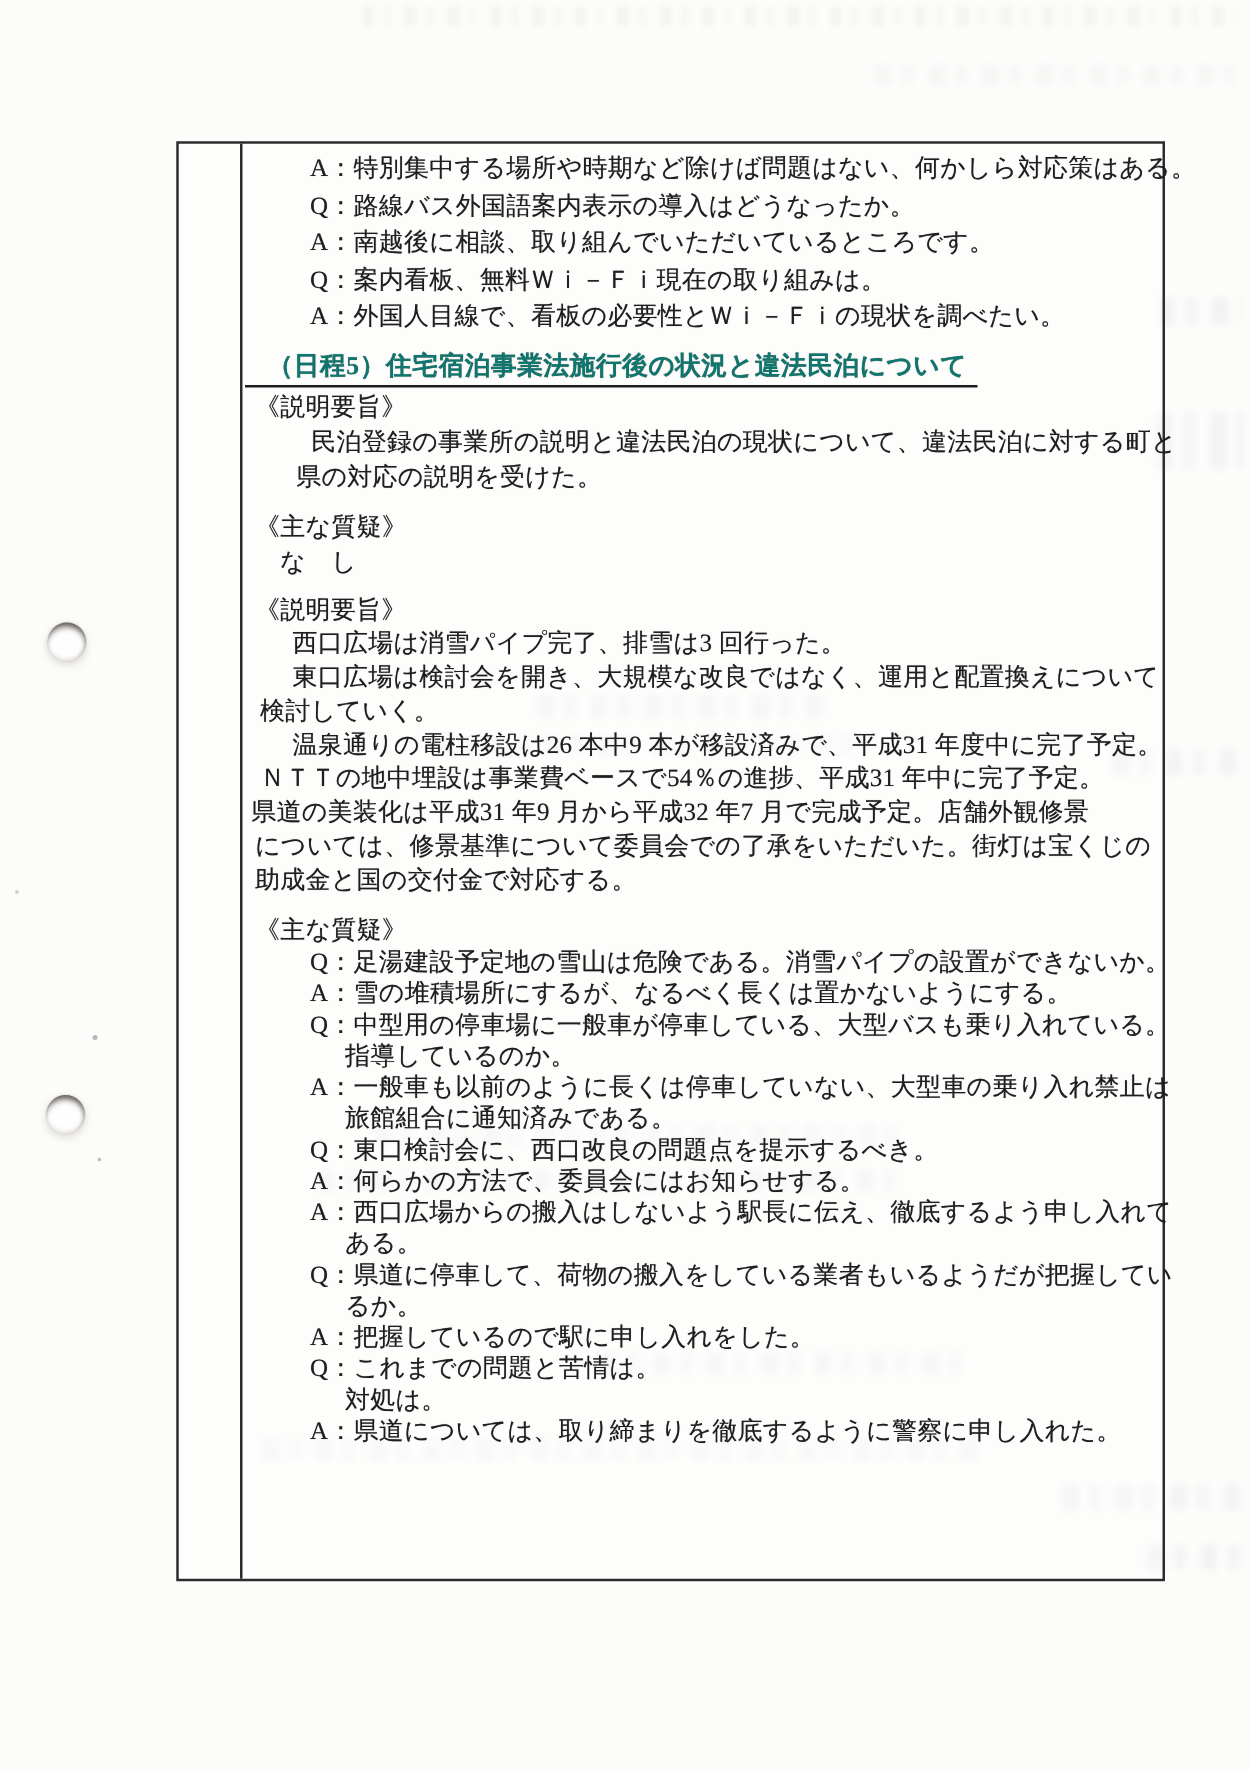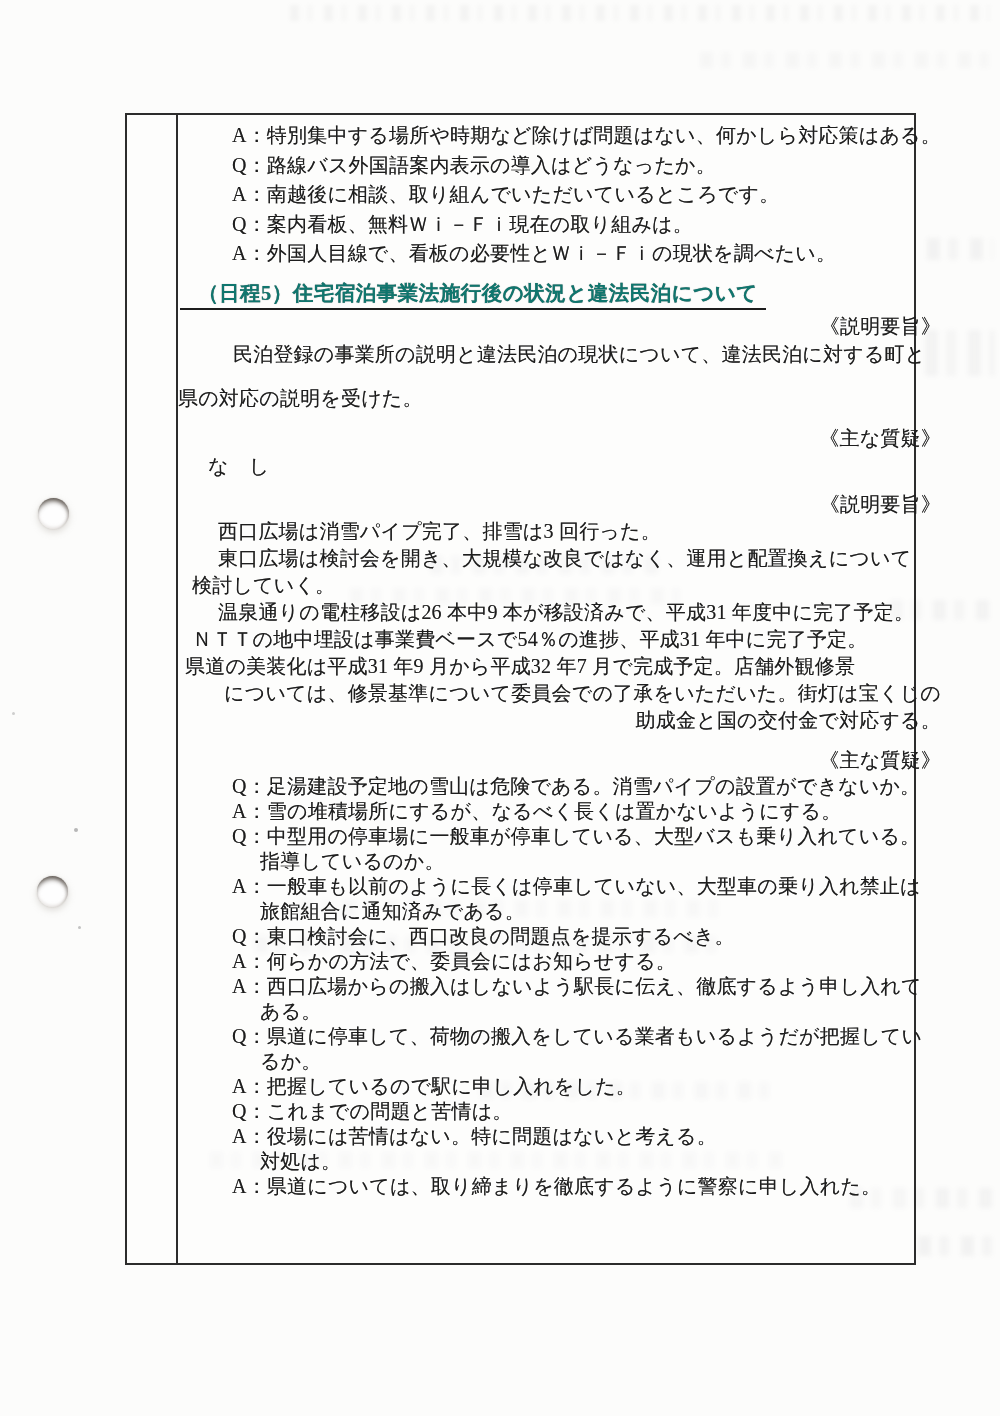--- a/index.html
+++ b/index.html
@@ -30,21 +30,21 @@
   .hole-bottom{left:37px;top:876px;}
   
   .bleed{
     position:absolute;
     background:repeating-linear-gradient(90deg,rgba(110,110,118,.55) 0 13px,transparent 13px 21px,rgba(130,130,138,.5) 21px 31px,transparent 31px 43px);
     filter:blur(2.5px);
   }
   .speck{position:absolute;border-radius:50%;background:#8a8a8a;filter:blur(.5px);}
   
   .doc-table{
-    position:absolute;left:125px;top:113px;width:791px;height:1152px;
+    position:absolute;left:141px;top:113px;width:791px;height:1152px;
     border:2px solid #2c2c2c;
     display:flex;box-sizing:border-box;
     background:rgba(255,255,255,.25);
   }
   .margin-col{width:49px;border-right:2px solid #2c2c2c;flex:none;}
   .content-col{flex:1;padding-top:6px;color:#1e1e1e;}
   .ln{
     font-size:20px;line-height:28px;white-space:nowrap;
     text-shadow:0 0 .6px rgba(20,20,20,.55);
     letter-spacing:.2px;
@@ -55,22 +55,22 @@
   .heading{
     font-size:20.5px;line-height:28px;font-weight:bold;
     width:fit-content;margin-left:2px;padding:0 8px 1px 18px;
     border-bottom:2px solid #1d1d1d;white-space:nowrap;
     text-shadow:0 0 .7px rgba(20,20,20,.6);
     color:#0f766e;letter-spacing:.5px;margin-bottom:2px;
   }
   .gap{width:100%;}
   .g10{height:10px;} .g12{height:12px;}
   
-  .i10{padding-left:10px;text-align:right;} .i14{padding-left:14px;} .i20{padding-left:7px;}
-  .i30{padding-left:30px;} .i40{padding-left:40px;} .i43{margin-top:16px;}
+  .i10{padding-left:10px;} .i14{padding-left:14px;} .i20{padding-left:7px;}
+  .i30{padding-left:30px;} .i40{padding-left:40px;} .i43{padding-left:43px;}
   .i54{padding-left:54px;} .i55{padding-left:55px;} .i82{padding-left:82px;}
 </style>
 </head>
 <body>
 
 <div class="paper">
 
   <div class="noise-top"></div>
 
   <div class="hole hole-top"></div>
@@ -138,20 +138,19 @@
         <div class="ln i54">A：一般車も以前のように長くは停車していない、大型車の乗り入れ禁止は</div>
         <div class="ln i82">旅館組合に通知済みである。</div>
         <div class="ln i54">Q：東口検討会に、西口改良の問題点を提示するべき。</div>
         <div class="ln i54">A：何らかの方法で、委員会にはお知らせする。</div>
         <div class="ln i54">A：西口広場からの搬入はしないよう駅長に伝え、徹底するよう申し入れて</div>
         <div class="ln i82">ある。</div>
         <div class="ln i54">Q：県道に停車して、荷物の搬入をしている業者もいるようだが把握してい</div>
         <div class="ln i82">るか。</div>
         <div class="ln i54">A：把握しているので駅に申し入れをした。</div>
         <div class="ln i54">Q：これまでの問題と苦情は。</div>
-        <div class="ln i54">A：役場には苦情はない。特に問題はないと考える。</div>
         <div class="ln i82">対処は。</div>
         <div class="ln i54">A：県道については、取り締まりを徹底するように警察に申し入れた。</div>
       </div>
 
     </div>
   </div>
 </div>
 
 </body></html>

